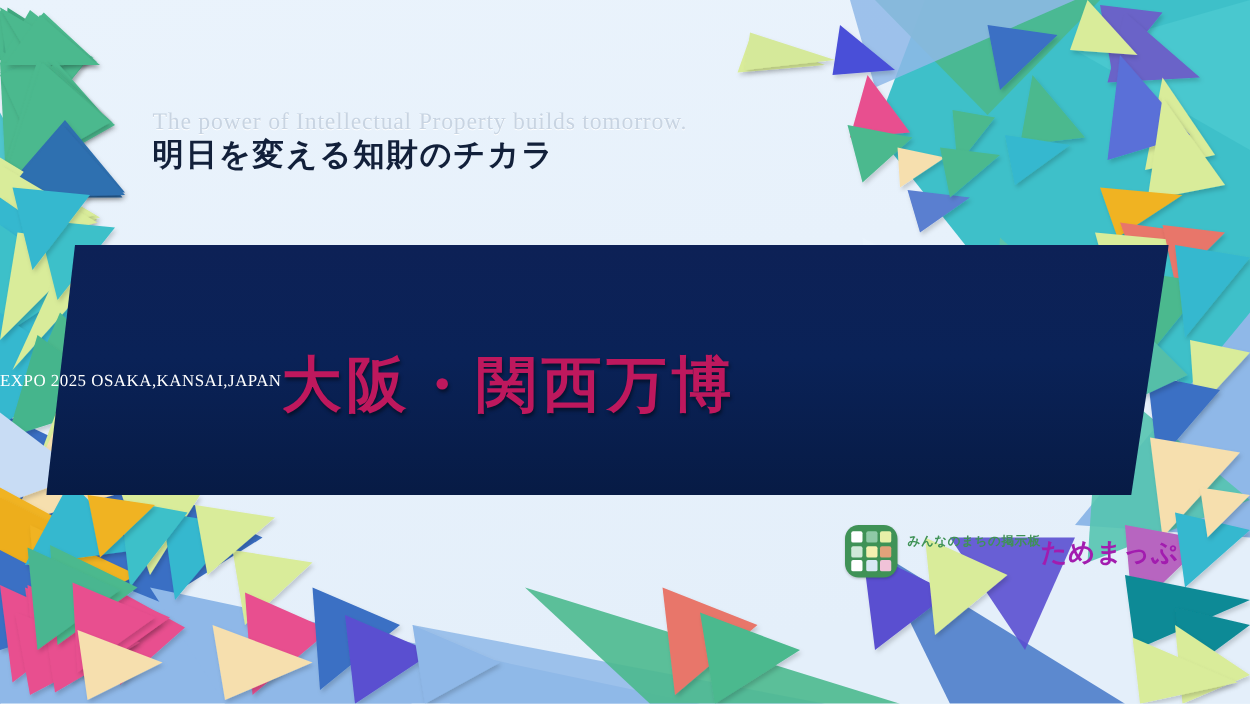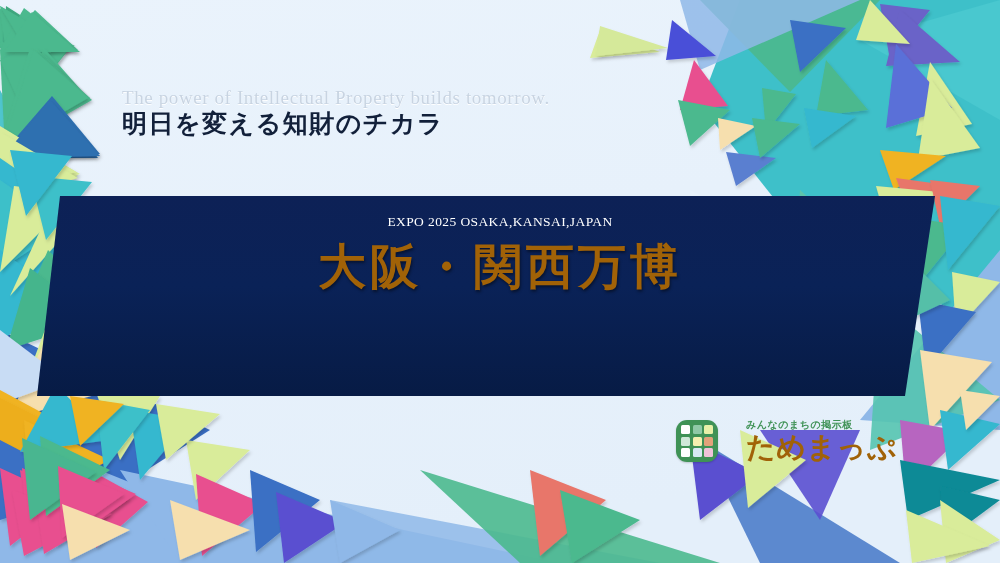--- a/index.html
+++ b/index.html
@@ -29,56 +29,56 @@
   .banner{
     position:absolute;left:0;top:196px;width:1000px;height:200px;z-index:18;
   }
   .banner-shape{
     position:absolute;inset:0;
     background:linear-gradient(180deg,#0d2156 0%,#0a2257 45%,#071b45 100%);
     clip-path:polygon(60px 0, 935px 0, 905px 200px, 37px 200px);
     box-shadow:0 2px 6px rgba(0,0,0,.25);
   }
   .banner-inner{
-    position:absolute;inset:0;display:flex;flex-direction:column;
+    position:absolute;inset:0;display:flex;flex-direction:row;
     align-items:center;justify-content:flex-start;padding-top:18px;
   }
   .expo-line{
     font-family:"Liberation Serif","DejaVu Serif",serif;
     font-size:13.5px;color:#ffffff;letter-spacing:.4px;white-space:nowrap;
   }
   .headline{
     font-family:"DejaVu Serif","Liberation Serif",serif;
-    color:#a16207;font-weight:bold;font-size:48px;line-height:1.26;
+    color:#be185d;font-weight:bold;font-size:48px;line-height:1.26;
     letter-spacing:4px;text-align:right;margin-top:6px;white-space:nowrap;
     text-shadow:1px 2px 3px rgba(0,0,0,.45);
   }
   .headline .hl2{display:block;letter-spacing:3px;}
 
   
   .logo-lockup{
     position:absolute;left:676px;top:420px;z-index:22;
     display:flex;align-items:center;gap:8px;
   }
   .logo-mark{
     width:42px;height:42px;border-radius:11px;
     background:#3f9256;
     display:grid;grid-template-columns:repeat(3,1fr);grid-template-rows:repeat(3,1fr);
     gap:2.5px;padding:5px;box-sizing:border-box;flex:none;
     box-shadow:0 1px 2px rgba(0,0,0,.18);
   }
   .logo-mark i{display:block;border-radius:1.5px;}
-  .logo-text{display:flex;flex-direction:column;line-height:1;margin-left:20px;}
+  .logo-text{display:flex;flex-direction:row;line-height:1;}
   .logo-sub{
     font-family:"DejaVu Sans","Liberation Sans",sans-serif;
     font-size:10px;font-weight:bold;color:#3f9256;letter-spacing:.5px;white-space:nowrap;
   }
   .logo-name{
     font-family:"DejaVu Sans","Liberation Sans",sans-serif;
-    font-size:29px;font-weight:bold;color:#a16207;letter-spacing:.5px;
+    font-size:21px;font-weight:bold;color:#a21caf;letter-spacing:.5px;
     white-space:nowrap;margin-top:3px;
   }
 </style>
 </head>
 <body>
 
 <div id="stage">
 
   <svg id="bg-art" viewBox="0 0 1000 563" preserveAspectRatio="none">
     <defs>

